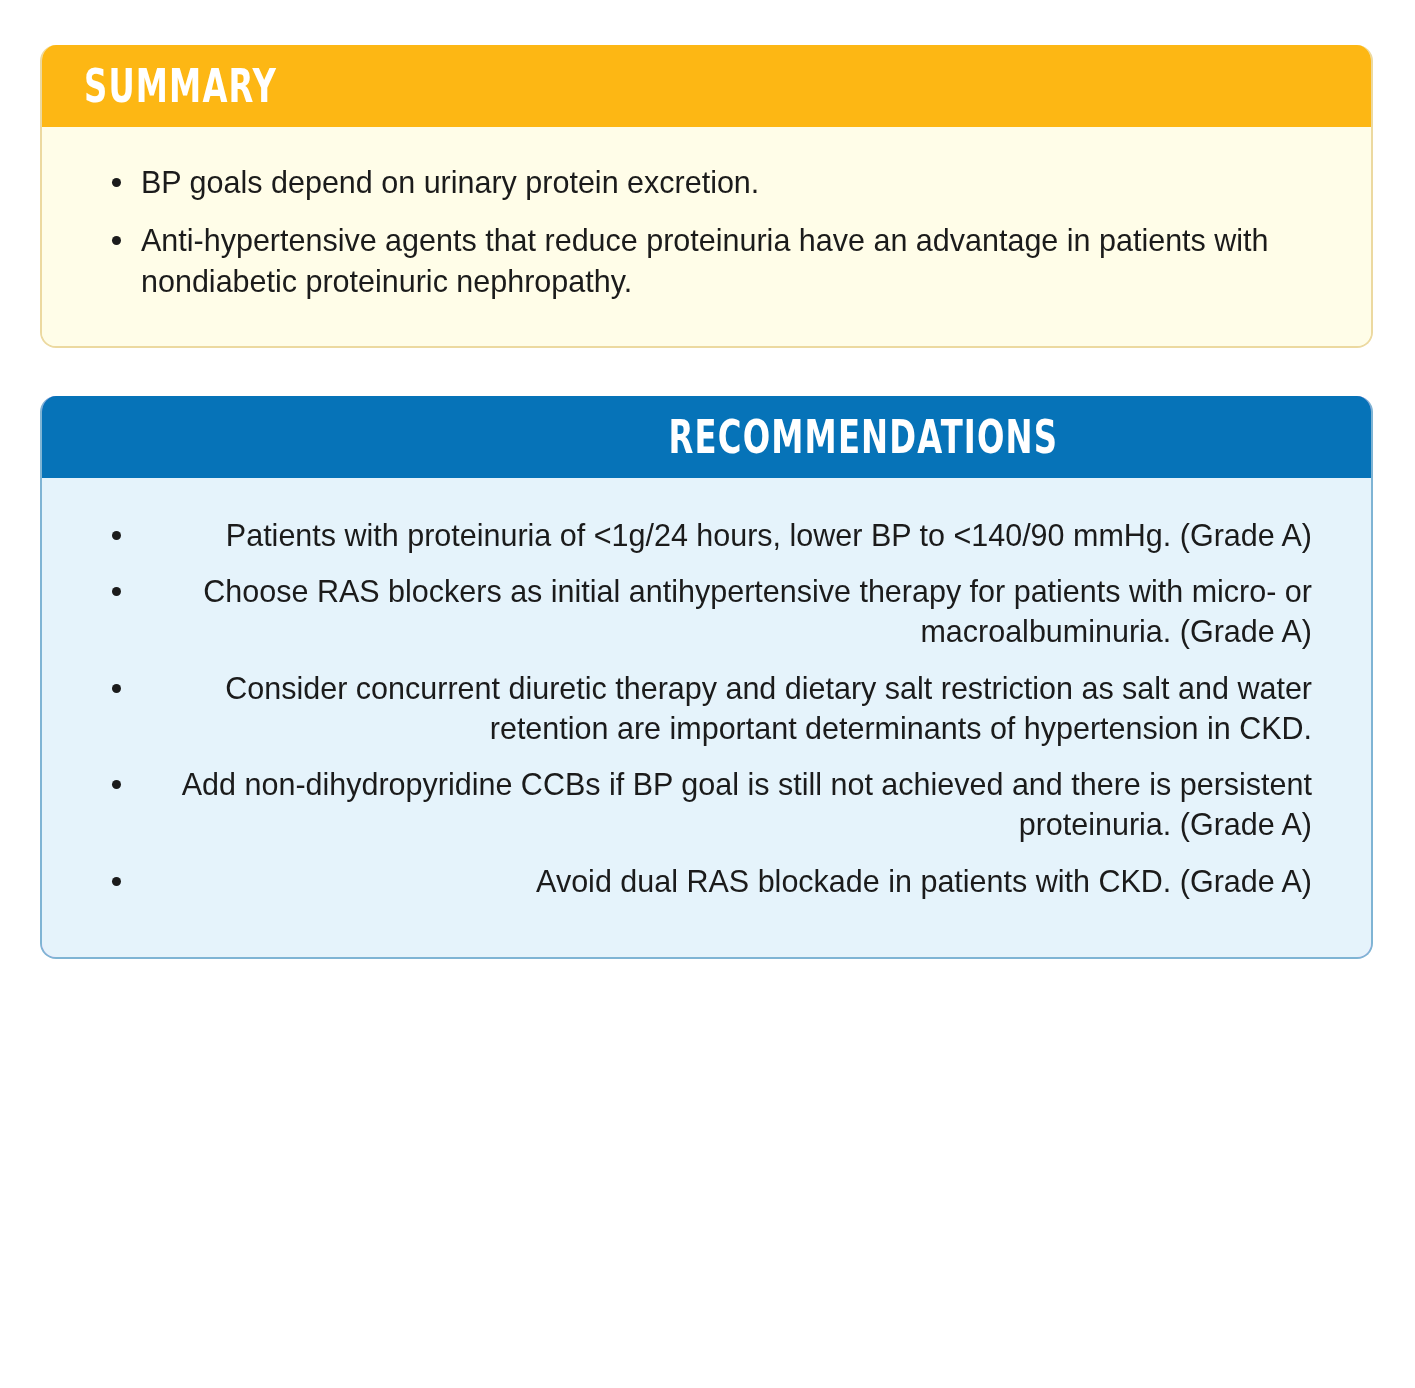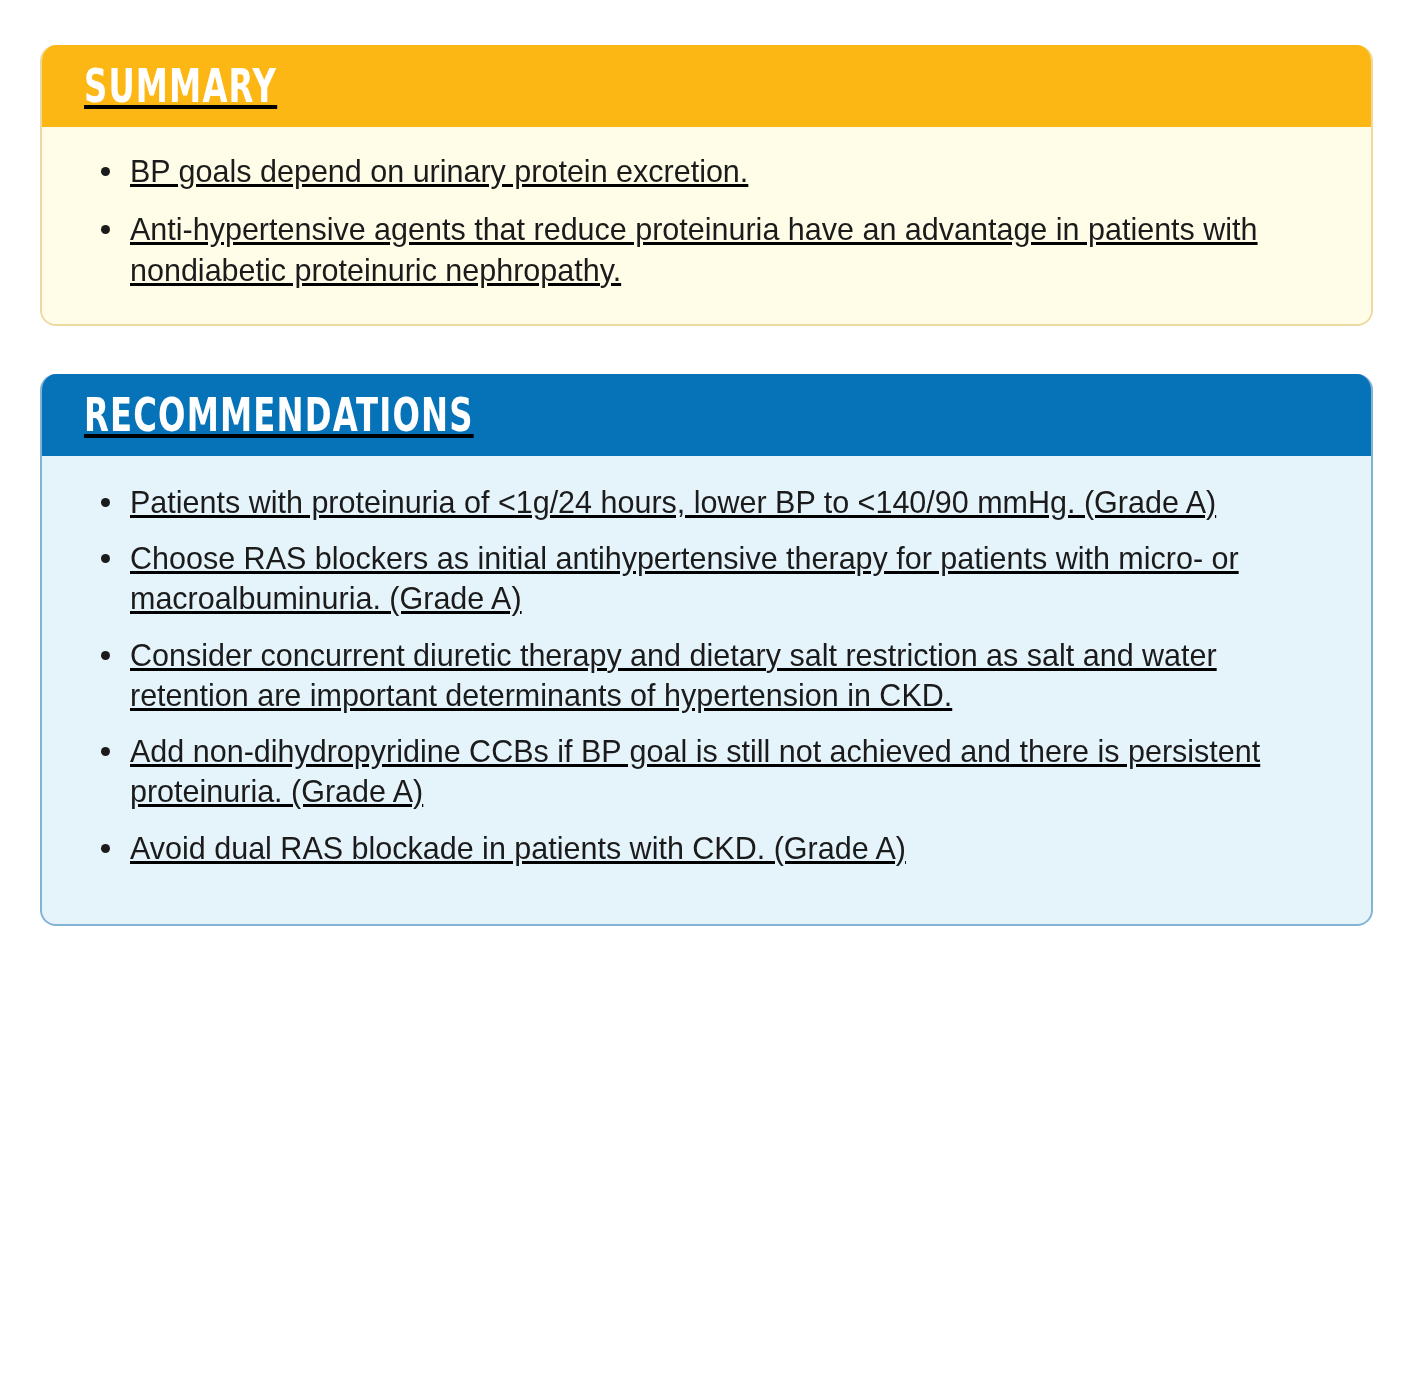--- a/index.html
+++ b/index.html
@@ -20,21 +20,20 @@
     height: 1388px;
     box-sizing: border-box;
     padding: 45px 42px 24px 40px;
   }
 
   
   .panel {
     border-radius: 16px;
     overflow: hidden;
     box-sizing: border-box;
-    text-decoration: underline;
   }
 
   .panel-header {
     padding: 20px 40px 18px 44px;
     box-sizing: border-box;
   }
 
   .panel-title {
     margin: 0;
     color: #ffffff;
@@ -68,35 +67,36 @@
     background: #fffde8;
     padding: 24px 48px 34px 46px;
   }
 
   
   .panel--recommendations {
     margin-top: 48px;
     border: 2px solid #7fb4d4;
     border-top: none;
     background: #f0abfc;
+    text-align: right;
   }
   .panel--recommendations .panel-header {
     background: #0673b8;
     margin: -2px -2px 0 -2px;
     border-top-left-radius: 16px;
     border-top-right-radius: 16px;
   }
   .panel--recommendations .panel-body {
     background: #e5f3fb;
     padding: 26px 48px 40px 46px;
   }
 
   
   ul.bullets {
-    margin: 0;
+    margin: 11px;
     padding: 0;
     list-style: none;
   }
   ul.bullets > li {
     position: relative;
     padding-left: 42px;
     color: #1b1b1b;
     font-size: 30.5px;
     line-height: 1.32;
     margin-bottom: 18px;

